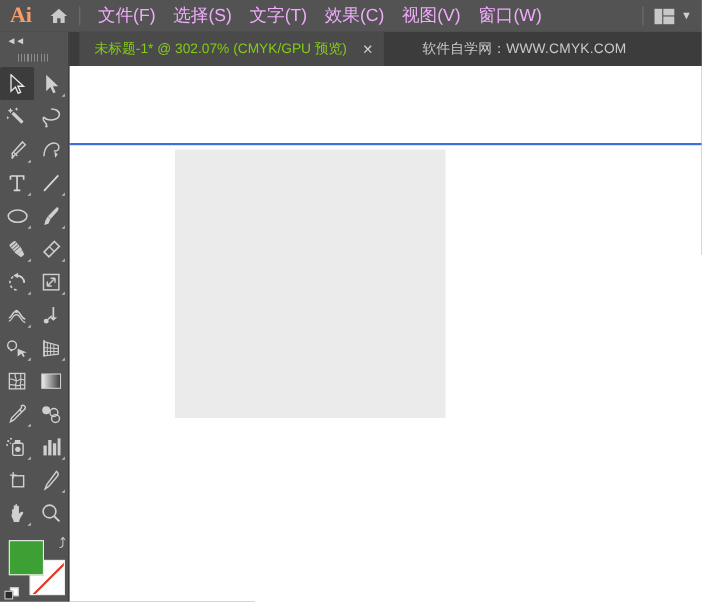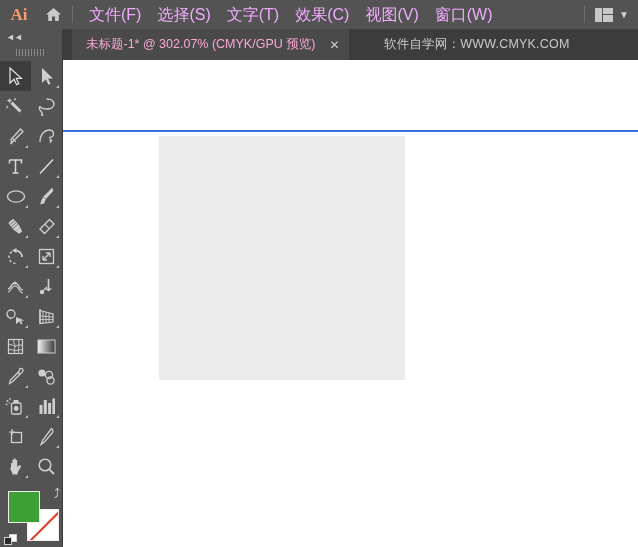--- a/index.html
+++ b/index.html
@@ -27,21 +27,21 @@
     left: 0; top: 0;
     width: 638px; height: 29px;
     background: #535353;
     display: flex;
     align-items: center;
   }
   .ai-logo {
     width: 38px;
     text-align: center;
     color: #f79c6a;
-    font-size: 17px;
+    font-size: 20px;
     font-weight: bold;
     font-family: "Liberation Serif", "DejaVu Serif", serif;
     letter-spacing: 0px;
     line-height: 29px;
   }
   .home-icon {
     width: 30px;
     display: flex;
     align-items: center;
     justify-content: center;
@@ -102,21 +102,21 @@
     position: absolute;
     left: 72px; top: 0;
     height: 31px;
     background: #4a4a4a;
     display: flex;
     align-items: center;
     padding: 0 10px 0 14px;
     box-sizing: border-box;
   }
   .doc-tab-title {
-    color: #f9a8d4;
+    color: #84cc16;
     font-size: 12.5px;
     white-space: nowrap;
   }
   .tab-close {
     margin-left: 14px;
     color: #d0d0d0;
     font-size: 12px;
     line-height: 1;
     font-weight: bold;
     cursor: default;

